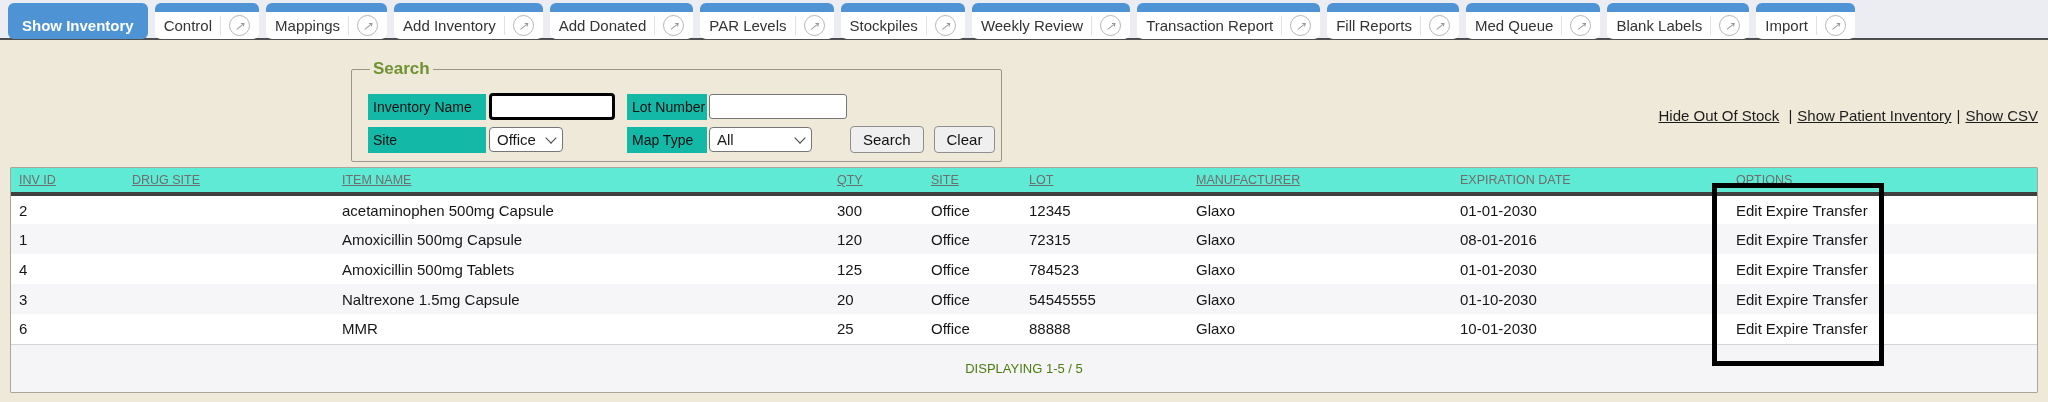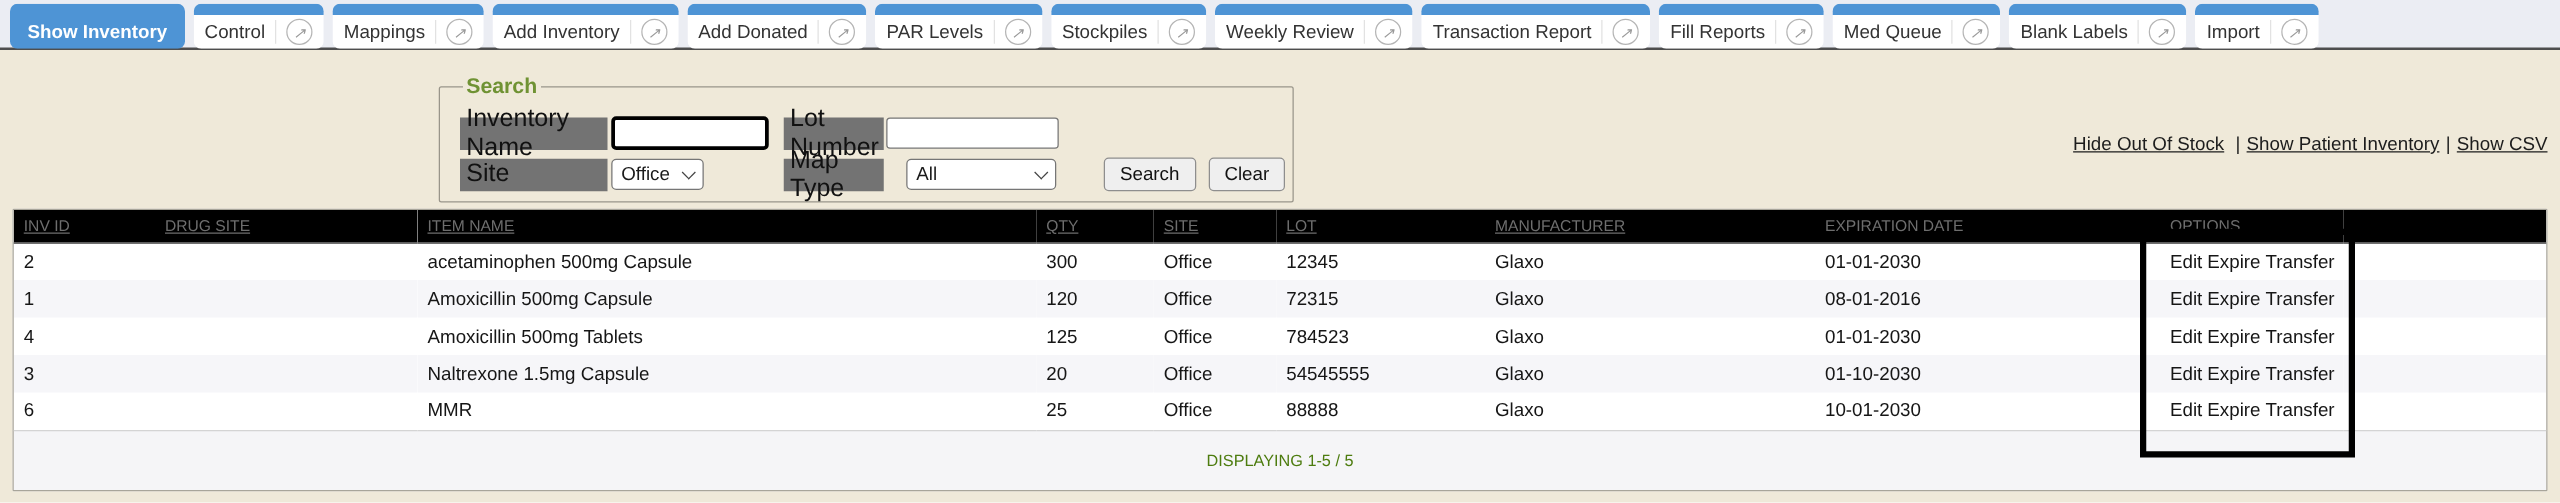--- a/index.html
+++ b/index.html
@@ -46,41 +46,41 @@
     position: absolute; left: 351px; top: 59px; width: 615px;
     border: 1px solid #99958a; border-radius: 2px;
     padding: 14px 6px 8px 16px;
   }
   .search-box legend {
     font-size: 17px; font-weight: 700; color: #6f9233; padding: 0 3px; margin-left: 2px;
   }
   .srow { display: flex; align-items: center; margin-bottom: 6px; }
   .srow:last-child { margin-bottom: 0; }
   .flabel {
-    background: #737373; font-size: 20px; color: #111;
+    background: #14b8a6; font-size: 14px; color: #111;
     height: 26px; display: inline-flex; align-items: center;
     padding-left: 5px; flex: 0 0 auto;
   }
   .flabel.w1 { width: 118px; }
   .flabel.w2 { width: 80px; margin-left: 7px; }
   .fcell1 { width: 134px; flex: 0 0 auto; display: flex; align-items: center; }
   .txt {
     font-family: "Liberation Sans", sans-serif; font-size: 15px;
     background: #fff; height: 25px; border: 1px solid #767676; border-radius: 3px;
     padding: 0 4px; margin-left: 3px;
   }
   .txt.focused { border: 3px solid #000; border-radius: 4px; width: 126px; height: 27px; }
   .txt.plain { width: 138px; margin-left: 2px; }
   .fselect {
     display: inline-flex; align-items: center; justify-content: space-between;
     background: #fff; border: 1px solid #767676; border-radius: 4px;
     height: 25px; font-size: 15px; padding: 0 7px; margin-left: 3px; cursor: pointer;
   }
   .fselect.site { width: 74px; }
-  .fselect.map { width: 120px; margin-left: 18px; text-align: right; }
+  .fselect.map { width: 103px; margin-left: 2px; text-align: right; }
   .chev {
     width: 8px; height: 8px; flex: 0 0 auto; margin-left: 8px; margin-top: -4px;
     border-right: 1.5px solid #444; border-bottom: 1.5px solid #444;
     transform: rotate(45deg);
   }
   .btn {
     font-family: "Liberation Sans", sans-serif; font-size: 15px; color: #111;
     background: #efefef; border: 1px solid #8e8e8e; border-radius: 4px;
     height: 27px; padding: 0 12px; cursor: pointer;
   }
@@ -106,21 +106,21 @@
   .hide-link {
     font-size: 15px; font-weight: 700; color: #5c7d2b;
     text-decoration: underline; cursor: pointer; vertical-align: 3px;
   }
   .inv-title { font-size: 21px; font-weight: 700; color: #6f8f35; margin-left: 8px; }
 
   table.inv { width: 100%; border-collapse: collapse; table-layout: fixed; }
   table.inv th, table.inv td {
     text-align: left; padding: 0 0 0 8px; overflow: hidden; white-space: nowrap;
   }
-  thead tr { background: #000000; height: 26px; border-bottom: 1px solid #404040; }
+  thead tr { background: #5eead4; height: 26px; border-bottom: 4px solid #404040; }
   thead th { font-size: 12.5px; font-weight: 400; color: #6e6e6e; }
   thead th.sortable { text-decoration: underline; cursor: pointer; }
   tbody tr { height: 30px; }
   tbody tr:nth-child(even) { background: #f6f6f9; }
   tbody td { font-size: 15px; color: #161616; }
   .action-link { cursor: pointer; margin-right: 4px; }
   tfoot tr { height: 30px; background: #f5f5f7; border-top: 1px solid #d4d4d4; }
   tfoot td { text-align: center !important; font-size: 13px; color: #4d7c0f; padding: 16px !important; }
 
   

